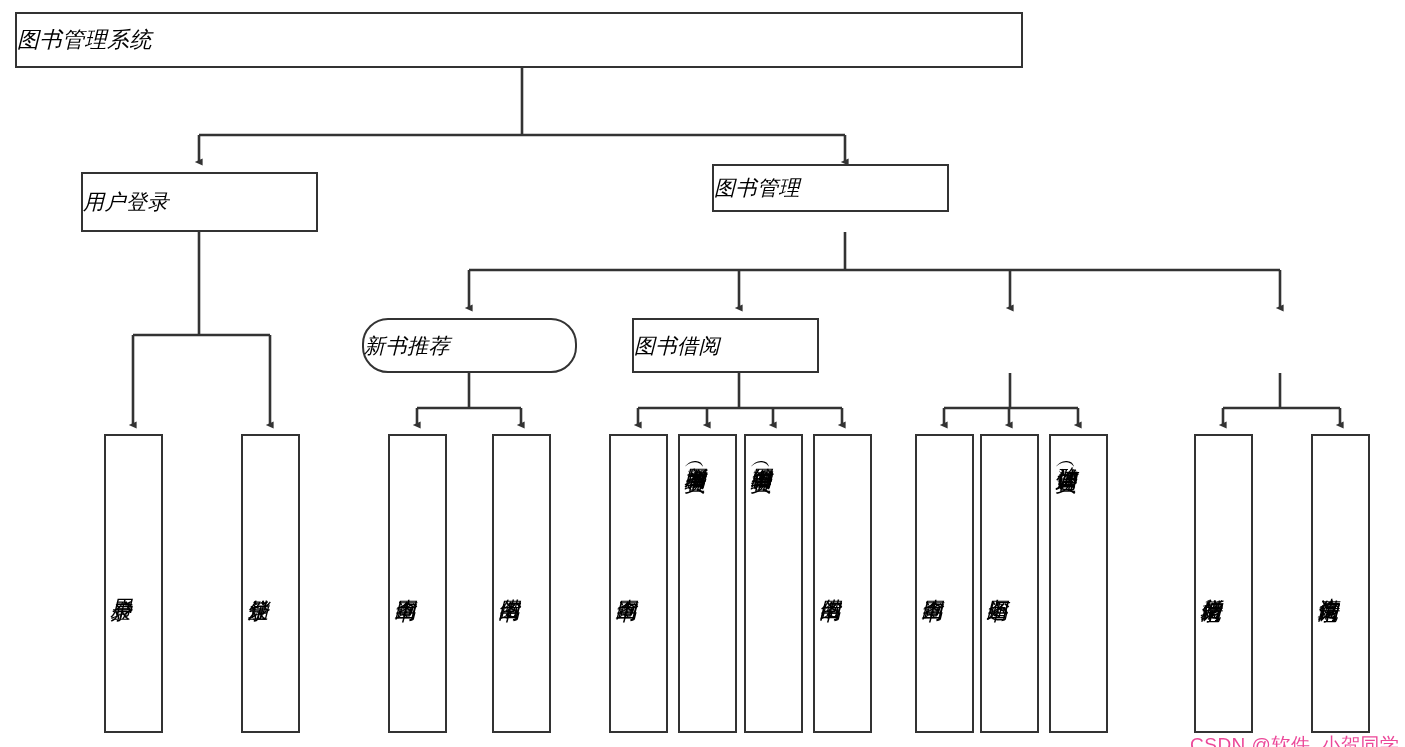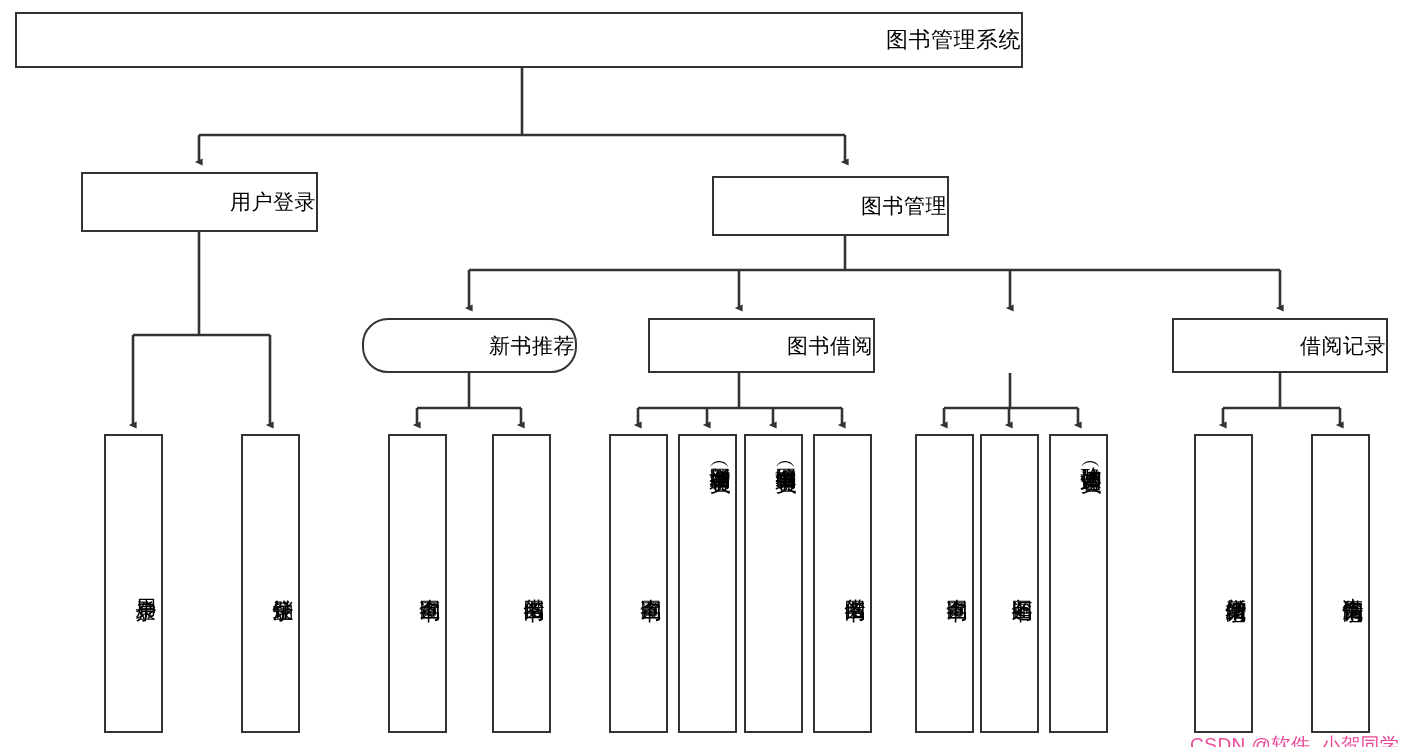--- a/index.html
+++ b/index.html
@@ -26,22 +26,23 @@
     height: 747px;
     pointer-events: none;
   }
   .node {
     position: absolute;
     box-sizing: border-box;
     background: #ffffff;
     border: 2px solid #333333;
     display: flex;
     align-items: center;
-    justify-content: flex-end;
+    justify-content: flex-start;
     color: #000000;
+    font-style: italic;
   }
   .node-h .node-label {
     white-space: nowrap;
     font-size: 21px;
     line-height: 1.1;
     letter-spacing: 0.5px;
   }
   .node-root .node-label {
     font-size: 22px;
   }
@@ -128,32 +129,29 @@
     </g>
   </svg>
 
   <div class="node node-h node-root" style="left:15px; top:12px; width:1008px; height:56px;">
     <span class="node-label">图书管理系统</span>
   </div>
 
   <div class="node node-h" style="left:81px; top:172px; width:237px; height:60px;">
     <span class="node-label">用户登录</span>
   </div>
-  <div class="node node-h" style="left:712px; top:176px; width:237px; height:60px;">
+  <div class="node node-h" style="left:712px; top:164px; width:237px; height:48px;">
     <span class="node-label">图书管理</span>
   </div>
 
   <div class="node node-h" style="left:362px; top:318px; width:215px; height:55px;border-radius:26px;">
     <span class="node-label">新书推荐</span>
   </div>
-  <div class="node node-h" style="left:632px; top:318px; width:227px; height:55px;margin-left:16px;">
+  <div class="node node-h" style="left:632px; top:318px; width:187px; height:55px;">
     <span class="node-label">图书借阅</span>
-  </div>
-  <div class="node node-h" style="left:1172px; top:318px; width:216px; height:55px;">
-    <span class="node-label">借阅记录</span>
   </div>
 
   <div class="node node-v leaf-mid" style="left:104px; top:434px; width:59px; height:299px;">
     <span class="node-label">用户登录</span>
   </div>
   <div class="node node-v leaf-mid" style="left:241px; top:434px; width:59px; height:299px;">
     <span class="node-label">注销登录</span>
   </div>
 
   <div class="node node-v leaf-mid" style="left:388px; top:434px; width:59px; height:299px;">

